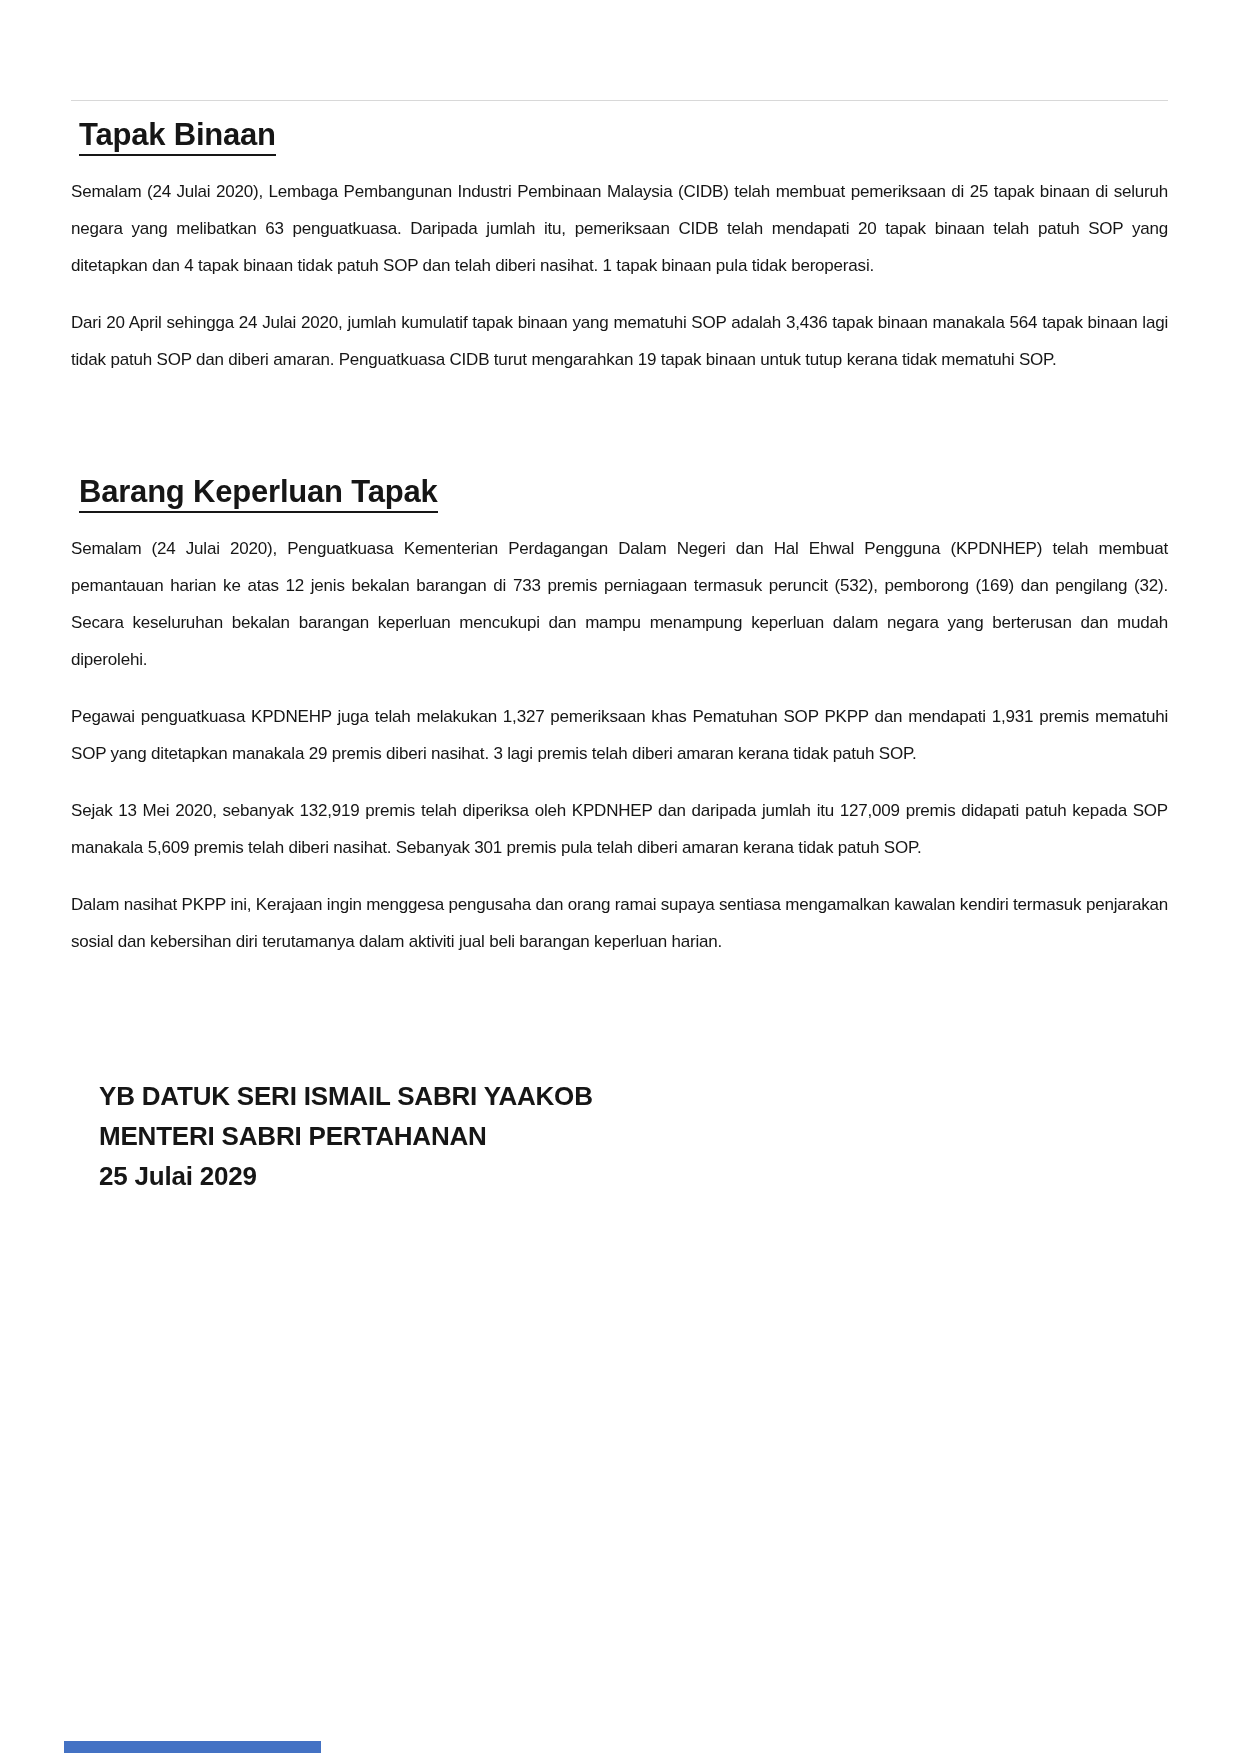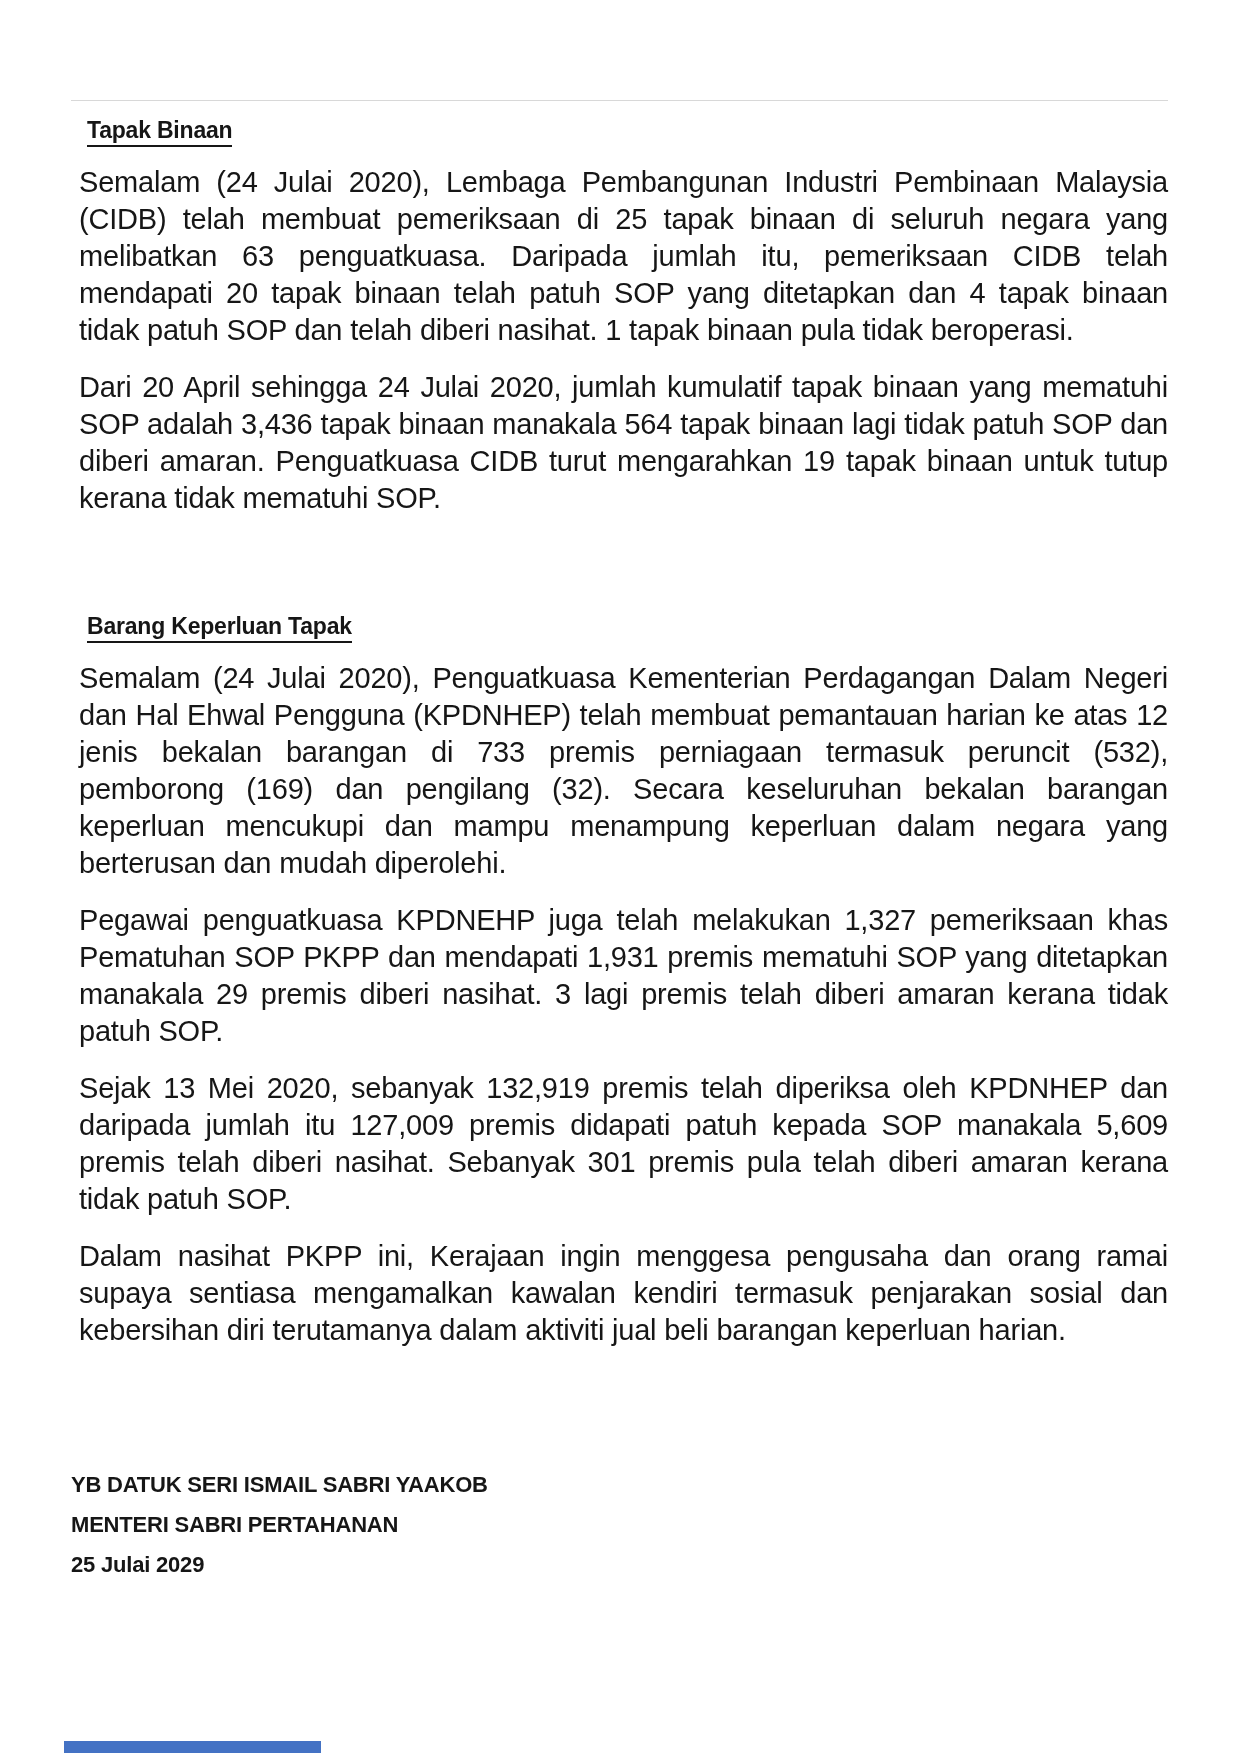--- a/index.html
+++ b/index.html
@@ -17,46 +17,47 @@
     background: #ffffff;
     font-family: "Liberation Sans", sans-serif;
     overflow: hidden;
   }
   .top-rule {
     height: 1px;
     margin-top: 100px;
     background: #d8d8d8;
   }
   .section-heading {
-    margin: 16px 0 0 16px;
-    font-size: 23px;
+    margin: 16px 0 0 8px;
+    font-size: 31px;
     font-weight: bold;
     letter-spacing: -0.2px;
   }
   .section-heading span {
     display: inline-block;
     padding-bottom: 1px;
     border-bottom: 2.5px solid currentColor;
   }
   .section-heading.second {
     margin-top: 96px;
   }
   .para {
-    margin: 17px 0 20px 8px;
-    font-size: 29px;
+    margin: 17px 0 20px 0;
+    font-size: 17px;
     line-height: 37px;
     letter-spacing: -0.2px;
     text-align: justify;
   }
   .signature {
     margin-top: 116px;
-    font-size: 22px;
+    font-size: 26px;
     font-weight: bold;
     line-height: 40px;
     letter-spacing: -0.2px;
+    margin-left: 28px;
   }
   .accent-bar {
     position: absolute;
     left: 64px;
     top: 1741px;
     width: 257px;
     height: 12px;
     background: #4472c4;
   }
 </style>

